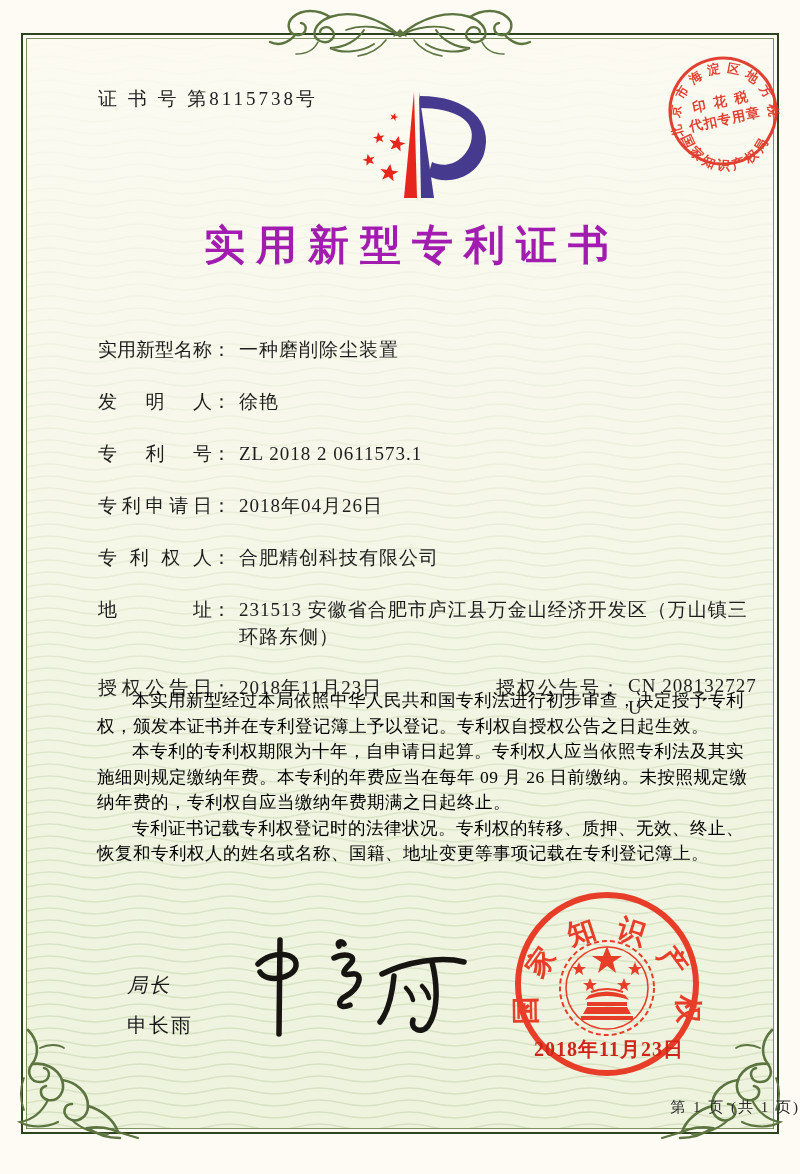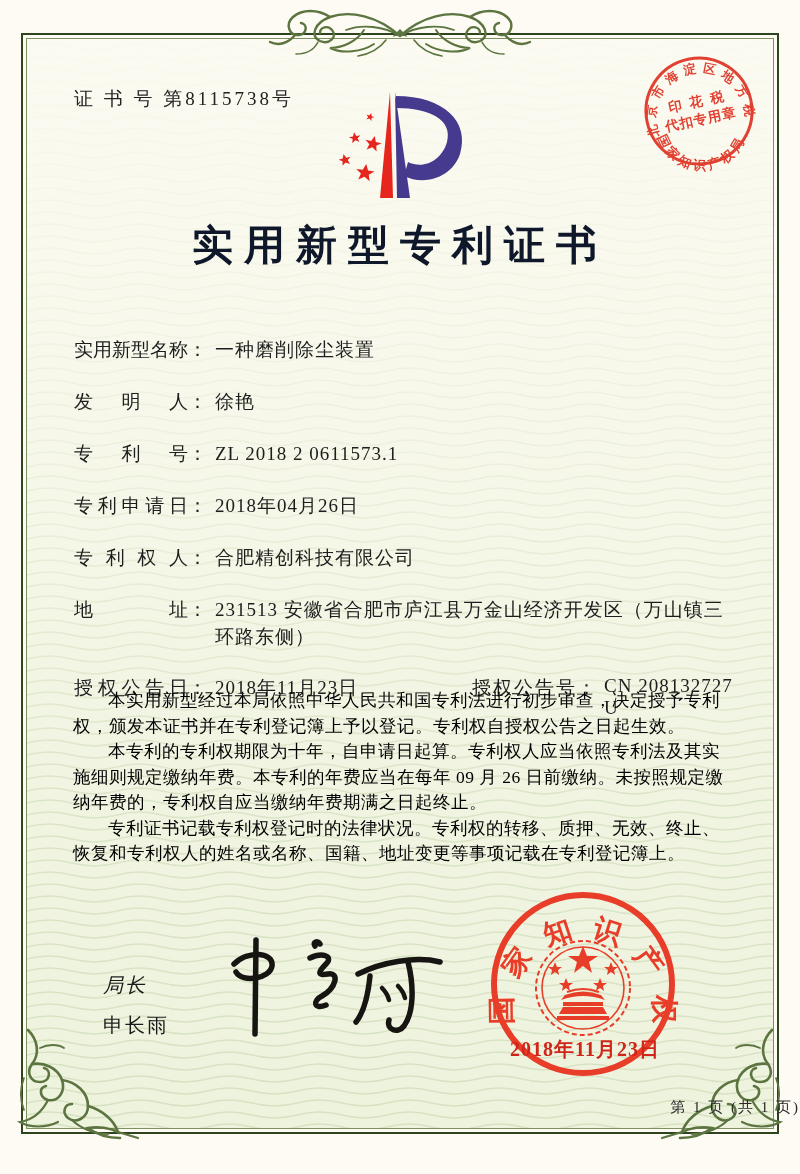--- a/index.html
+++ b/index.html
@@ -10,27 +10,27 @@
   .frame{position:absolute;left:21px;top:33px;right:21px;bottom:40px;border:2.5px solid #2e441f;z-index:1;}
   .frame-inner{position:absolute;inset:3px;border:1px solid #7d9160;overflow:hidden;}
   .bg-waves{position:absolute;inset:0;}
   .bg-fade{position:absolute;inset:0;background:linear-gradient(180deg,rgba(253,251,243,.92) 0%,rgba(253,251,243,.55) 38%,rgba(253,251,243,.12) 70%,rgba(253,251,243,0) 100%);}
 
   .ornament{position:absolute;z-index:3;}
   .orn-top{left:266px;top:6px;}
   .orn-bl{left:14px;bottom:28px;}
   .orn-br{right:14px;bottom:28px;}
 
-  .content{position:absolute;inset:0;z-index:4;color:#1d1d1d;}
+  .content{position:absolute;inset:0;z-index:4;color:#1d1d1d;margin-left:24px;}
 
   .cert-no{position:absolute;left:74px;top:86px;font-size:19px;letter-spacing:3px;color:#222;}
 
   .logo{position:absolute;left:318px;top:76px;}
 
-  .title{position:absolute;left:0;top:218px;width:100%;text-align:center;font-size:41px;font-weight:bold;letter-spacing:11px;color:#0f172a;}
+  .title{position:absolute;left:0;top:218px;width:100%;text-align:center;font-size:41px;font-weight:bold;letter-spacing:11px;color:#a21caf;}
 
   .fields{position:absolute;left:74px;top:336px;width:662px;font-size:19px;}
   .frow{display:flex;line-height:27px;margin-bottom:25px;}
   .flabel{display:inline-block;width:114px;text-align:justify;text-align-last:justify;flex:none;}
   .fcolon{flex:none;margin-right:8px;}
   .fvalue{letter-spacing:1px;}
   .frow-addr .fvalue{width:520px;}
   .frow-grant{display:flex;gap:8px;}
   .grant-left{display:flex;width:390px;flex:none;}
   .grant-right{display:flex;}

